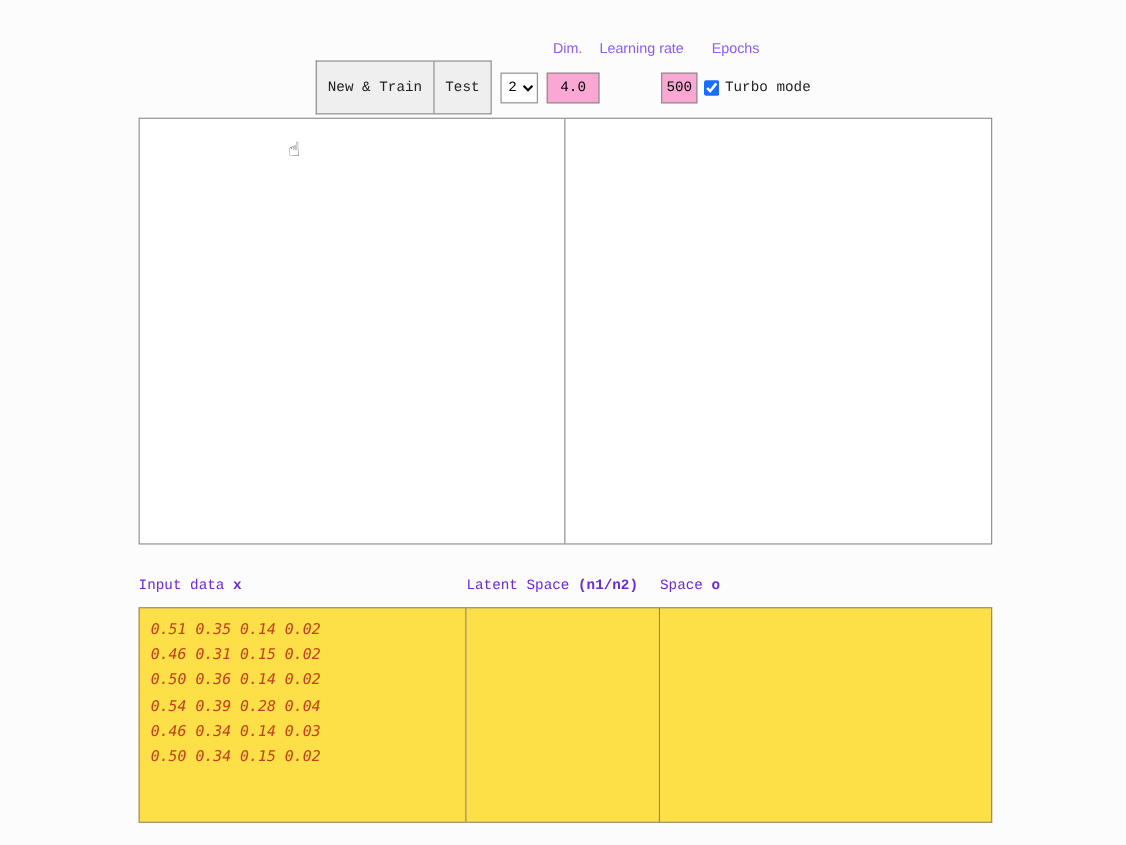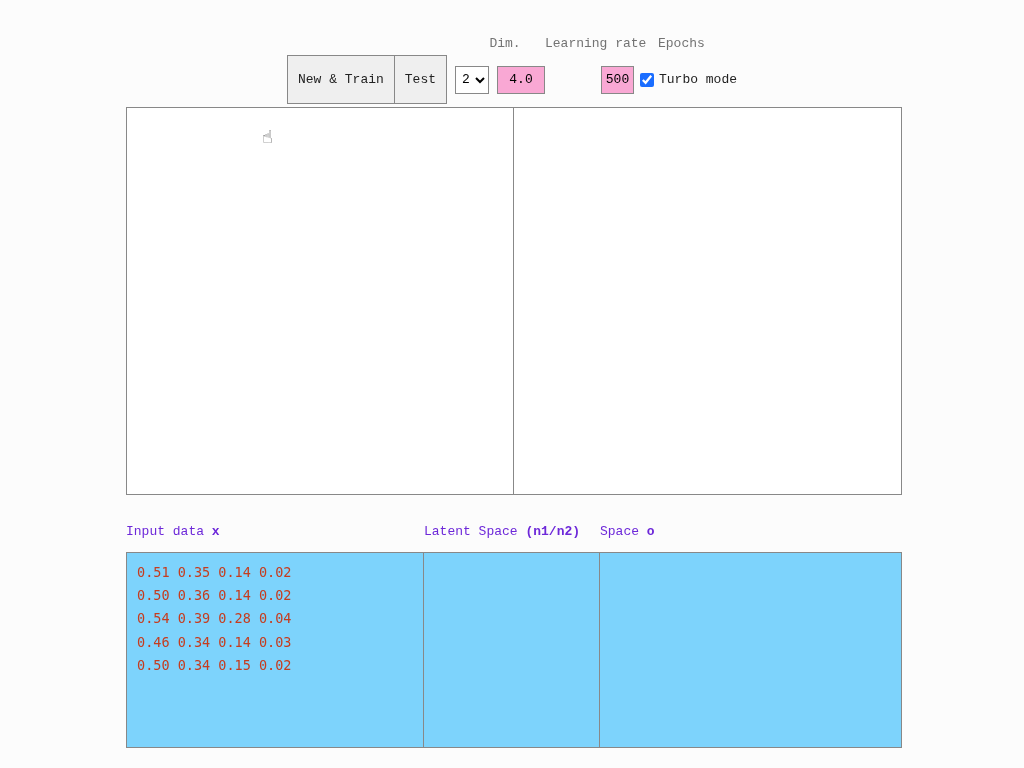--- a/index.html
+++ b/index.html
@@ -26,24 +26,24 @@
     top: 36px;
     left: 0;
     width: 100%;
     display: flex;
     flex-direction: column;
     align-items: center;
   }
   .ctrl-labels {
     display: flex;
     align-items: flex-end;
-    gap: 11px;
-    font-family: Liberation Mono, monospace;
-    font-size: 13px;
-    color: #737373;
+    gap: 0;
+    font-family: Liberation Sans, sans-serif;
+    font-size: 13px;
+    color: #8b5cf6;
     margin-bottom: 4px;
     margin-left: 170px; 
   }
   .lbl-dim    { width: 58px; text-align: center; }
   .lbl-lr     { width: 102px; text-align: left; }
   .lbl-epochs { width: 60px; text-align: left; }
   .ctrl-row {
     display: flex;
     align-items: center;
     gap: 0;
@@ -140,21 +140,22 @@
   .bold { font-weight: 700; }
 
   
   .data-row {
     position: absolute;
     top: 552px;
     left: 126px;
     width: 776px;
     height: 196px;
     display: flex;
-    background: #7dd3fc;
+    background: #fde047;
+    font-style: italic;
   }
   .pane {
     border: 1px solid #888;
     height: 100%;
     overflow: hidden;
     position: relative;
   }
   .pane-input  { width: 298px; }
   .pane-latent { width: 176px; border-left: none; }
   .pane-output { flex: 1 1 auto; border-left: none; }
@@ -220,20 +221,21 @@
     </div>
     <div class="sec-lbl sec-output">
       <span>Space </span><span class="bold">o</span>
     </div>
   </div>
 
   <div class="data-row">
     <div class="pane pane-input">
       <div class="scroll-inner" id="input-list">
           <div class="data-line">0.51 0.35 0.14 0.02</div>
+          <div class="data-line">0.46 0.31 0.15 0.02</div>
           <div class="data-line">0.50 0.36 0.14 0.02</div>
           <div class="data-line">0.54 0.39 0.28 0.04</div>
           <div class="data-line">0.46 0.34 0.14 0.03</div>
           <div class="data-line">0.50 0.34 0.15 0.02</div>
         </div>
     </div>
     <div class="pane pane-latent">
       <div class="scroll-inner" id="latent-list" style="overflow-y:hidden"></div>
     </div>
     <div class="pane pane-output">

